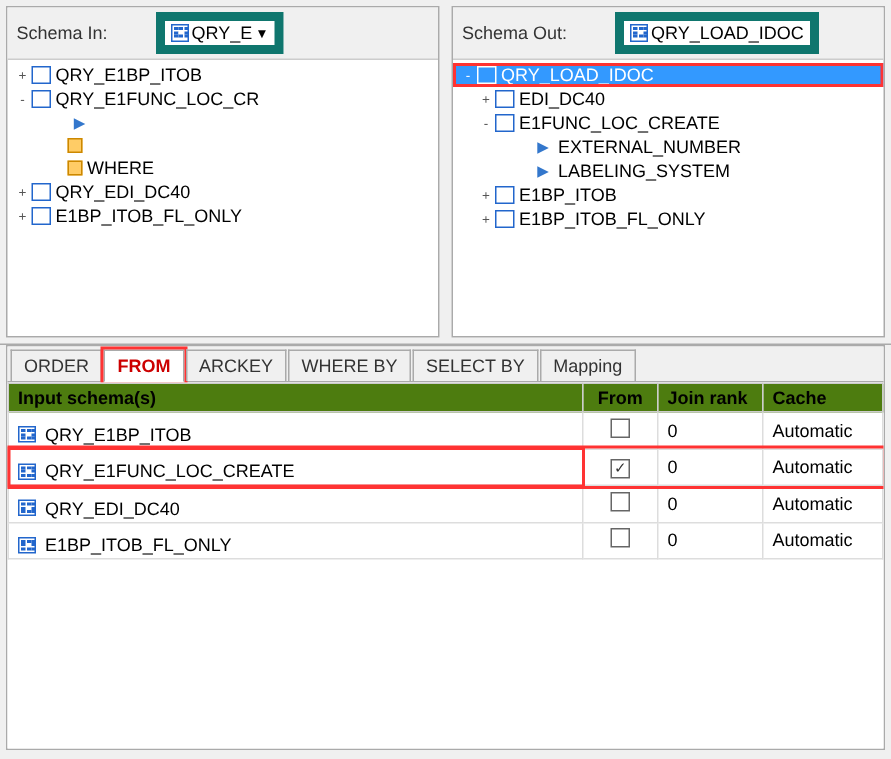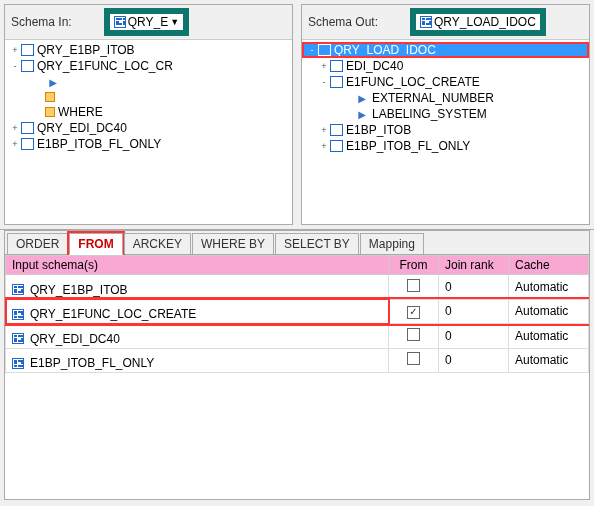--- a/index.html
+++ b/index.html
@@ -169,25 +169,25 @@
     }
 
     
     .from-table {
       width: 100%;
       border-collapse: collapse;
       font-size: 12px;
     }
 
     .from-table th {
-      background: #f9a8d4;
+      background: #4d7c0f;
       border: 1px solid #ccc;
       padding: 2px 6px;
       text-align: left;
-      font-weight: normal;
+      font-weight: bold;
       white-space: nowrap;
     }
 
     .from-table td {
       border: 1px solid #ddd;
       padding: 2px 6px;
       white-space: nowrap;
     }
 
     .row-icon {

